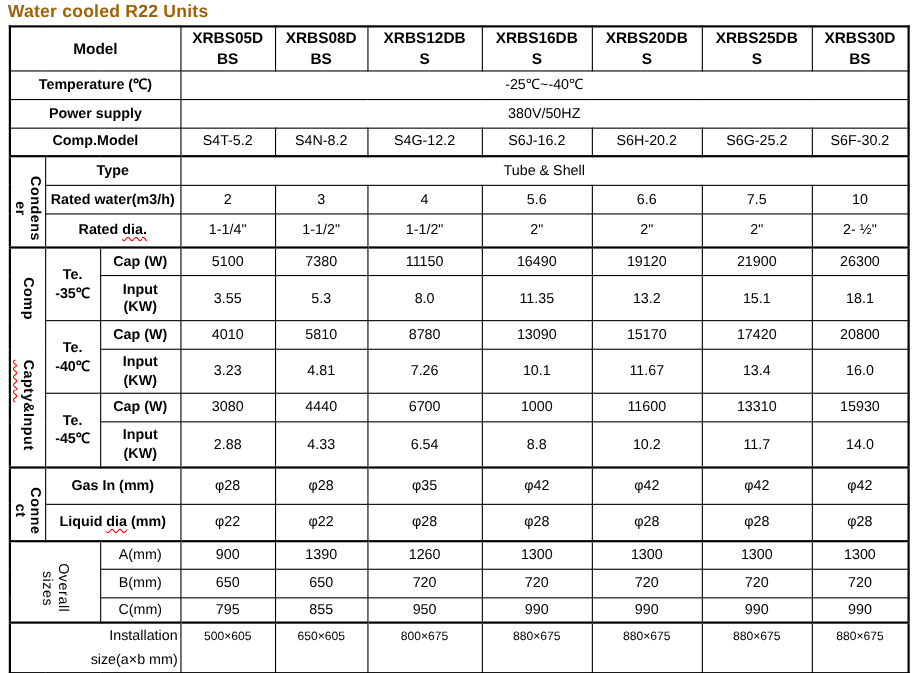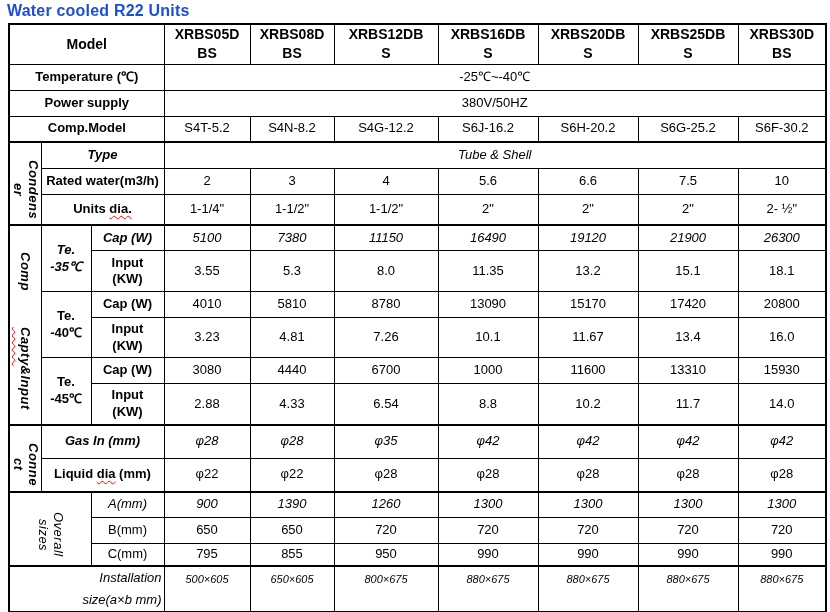--- a/index.html
+++ b/index.html
@@ -1,22 +1,22 @@
 <!DOCTYPE html>
 <html><head>
 <meta charset="utf-8">
 <style>
   html,body{margin:0;padding:0;background:#fff;}
   .page{width:830px;height:612px;background:#fff;font-family:"Liberation Sans",sans-serif;color:#000;overflow:hidden;position:relative;}
-  .title{color:#1d4ed8;font-weight:bold;font-size:16px;padding:2px 0 3px 7px;letter-spacing:0.2px;}
+  .title{color:#a16207;font-weight:bold;font-size:16px;padding:2px 0 3px 7px;letter-spacing:0.2px;}
   table{border-collapse:collapse;table-layout:fixed;margin-left:8px;border:2px solid #000;padding-left:44px;}
   td{border:1px solid #000;text-align:center;vertical-align:middle;font-size:13px;padding:0 2px;line-height:1.3;white-space:pre-line;overflow:hidden;}
   .b{font-weight:bold;}
   .hdr{font-size:14px;font-weight:bold;line-height:1.35;}
-  .sect>td{border-top:2px solid #000;font-style:italic;}
+  .sect>td{border-top:2px solid #000;}
   .vcell{padding:0;}
   .vtext{display:inline-block;writing-mode:vertical-rl;text-orientation:mixed;white-space:pre-line;letter-spacing:0.5px;line-height:1.1;}
   .sq{text-decoration-line:underline;text-decoration-style:wavy;text-decoration-color:#ff0000;text-decoration-thickness:1px;text-underline-offset:2px;text-decoration-skip-ink:none;margin-top:32px;}
   .install-lbl{text-align:right;padding-left:22px;line-height:22px;}
   .small{font-size:11px;vertical-align:top;padding-top:5px;}
 </style>
 </head>
 <body>
 
 <div class="page">
@@ -90,21 +90,21 @@
       <td>2</td>
       <td>3</td>
       <td>4</td>
       <td>5.6</td>
       <td>6.6</td>
       <td>7.5</td>
       <td>10</td>
     </tr>
 
     <tr style="height:26px">
-      <td colspan="2" class="b"><span>Units </span><span class="sq">dia.</span></td>
+      <td colspan="2" class="b"><span>Rated </span><span class="sq">dia.</span></td>
       <td>1-1/4"</td>
       <td>1-1/2"</td>
       <td>1-1/2"</td>
       <td>2"</td>
       <td>2"</td>
       <td>2"</td>
       <td>2- ½"</td>
     </tr>
 
     <tr style="height:26px" class="sect">

